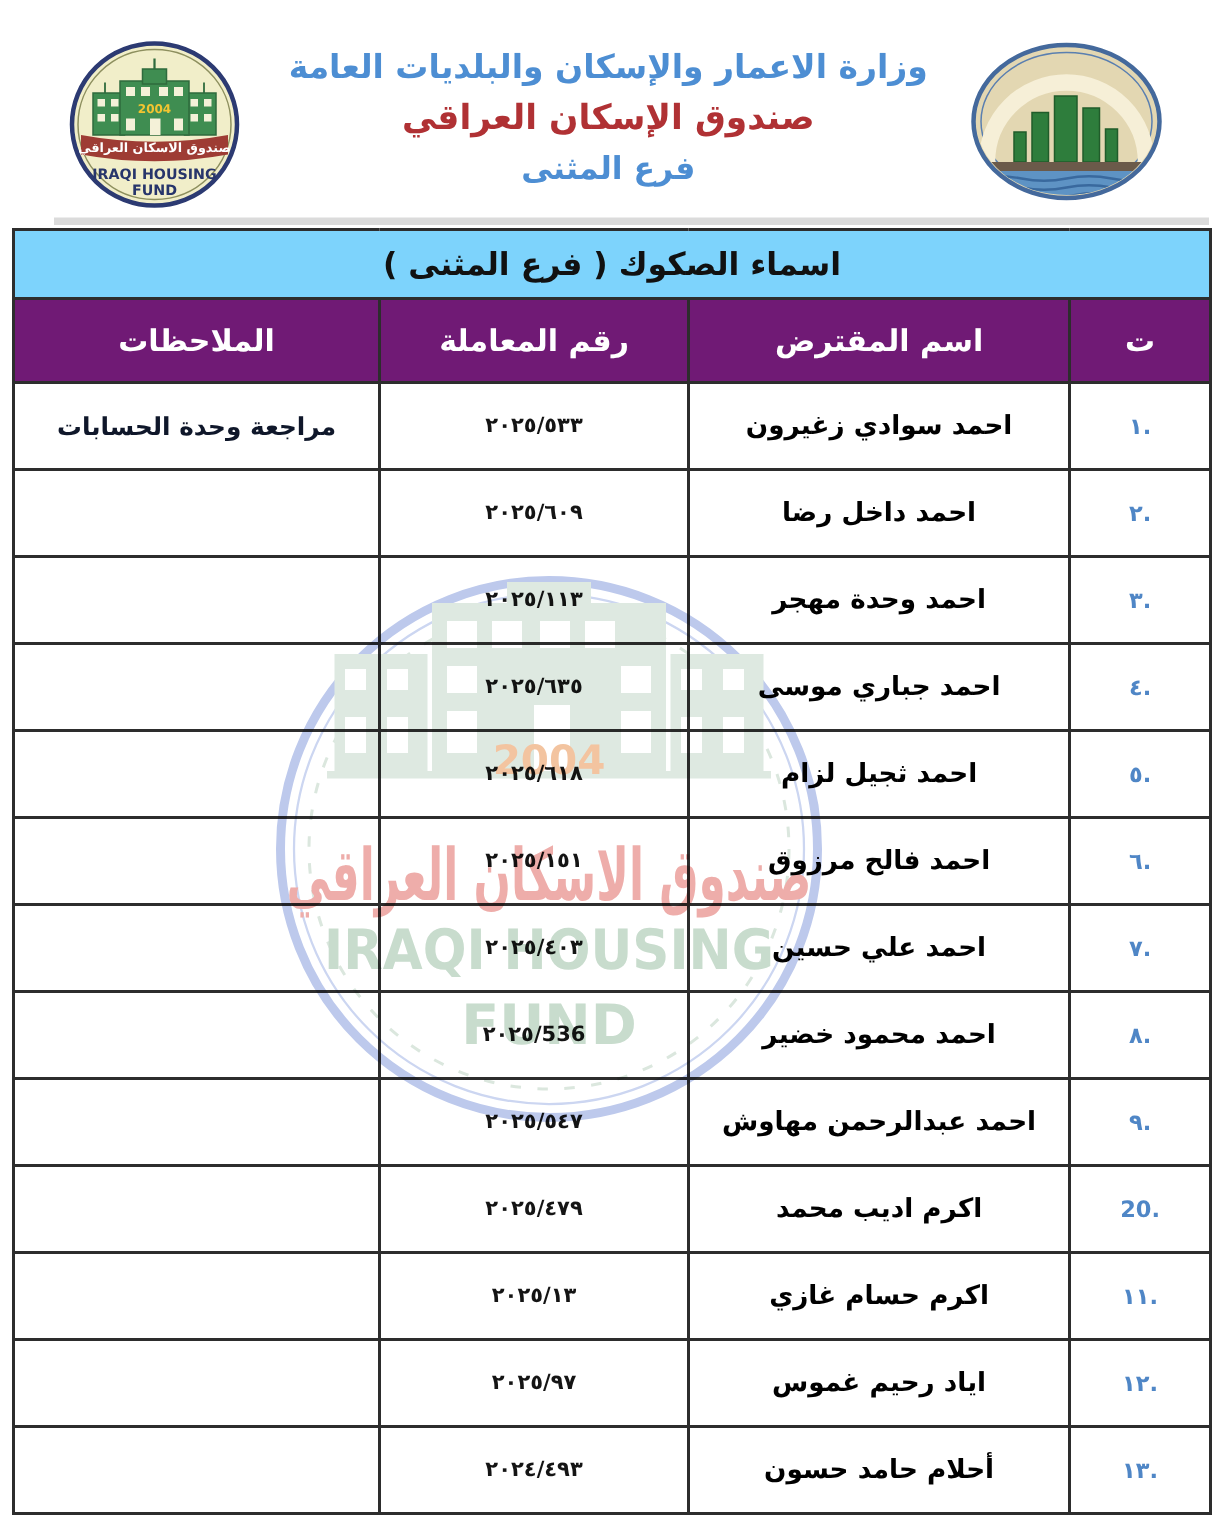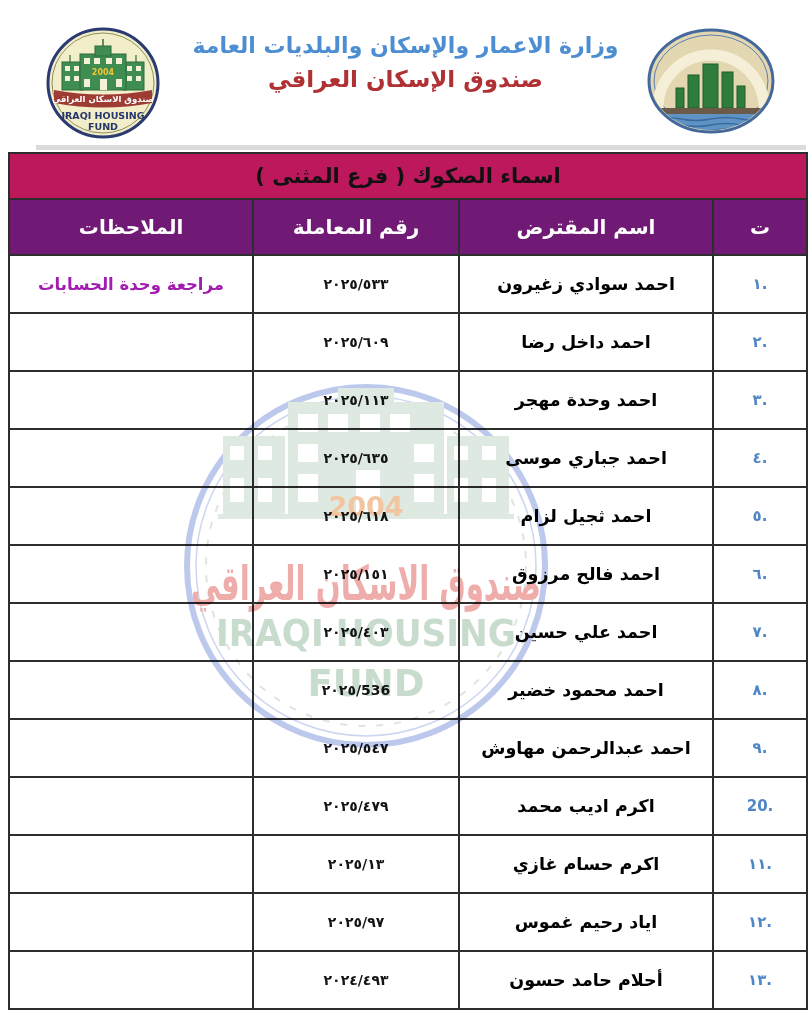--- a/index.html
+++ b/index.html
@@ -22,31 +22,31 @@
   .scan-band{position:absolute;left:36px;top:145px;width:770px;height:5px;background:#d2d2d2;opacity:.8;}
 
   
   .doc-table{
     position:absolute;left:8px;top:152px;width:798px;
     border-collapse:collapse;table-layout:fixed;direction:rtl;
   }
   .doc-table td,.doc-table th{border:2px solid #2d2d2d;padding:0;overflow:hidden;}
   .title-cell{
     height:44px;text-align:center;vertical-align:middle;
-    font-size:21px;font-weight:bold;color:#111;background:#be185d;
+    font-size:21px;font-weight:bold;color:#111;background:#7dd3fc;
   }
   .head-row th{
     height:54px;background:#701a75;color:#ffffff;
     font-size:20px;font-weight:bold;text-align:center;vertical-align:middle;
   }
   .doc-table tbody td{height:56px;background:#fff;text-align:center;vertical-align:middle;}
   .c-serial{font-size:15px;font-weight:bold;color:#4f86c6;}
   .c-name{font-size:17.5px;font-weight:bold;color:#000000;}
   .c-num{font-size:14px;font-weight:bold;color:#141414;letter-spacing:2px;}
-  .c-notes{font-size:16.5px;font-weight:bold;color:#a21caf;}
+  .c-notes{font-size:16.5px;font-weight:bold;color:#0f172a;}
 
   
   .watermark{
     position:absolute;left:178px;top:378px;width:376px;height:376px;
     pointer-events:none;mix-blend-mode:multiply;
   }
   svg text{font-family:"DejaVu Sans", sans-serif;}
 </style>
 </head>
 <body>
@@ -119,20 +119,21 @@
           <path d="M10 102 Q25 99 40 102 T70 102 T100 102 T120 102" fill="none" stroke="#39699e" stroke-width="1.4"></path>
         </g>
         <path d="M25 95 A45 38 0 0 0 105 95" fill="none" stroke="#dfe8f2" stroke-width="2" stroke-dasharray="2 3"></path>
       </g>
     </svg>
   </div>
 
   <div class="hdr-text">
     <div class="hdr-line1">وزارة الاعمار والإسكان والبلديات العامة</div>
     <div class="hdr-line2">صندوق الإسكان العراقي</div>
+    <div class="hdr-line3">فرع المثنى</div>
   </div>
 
   <div class="scan-band"></div>
 
   <table class="doc-table">
     <colgroup>
       <col style="width:94px">
         <col style="width:254px">
         <col style="width:206px">
         <col style="width:244px">

